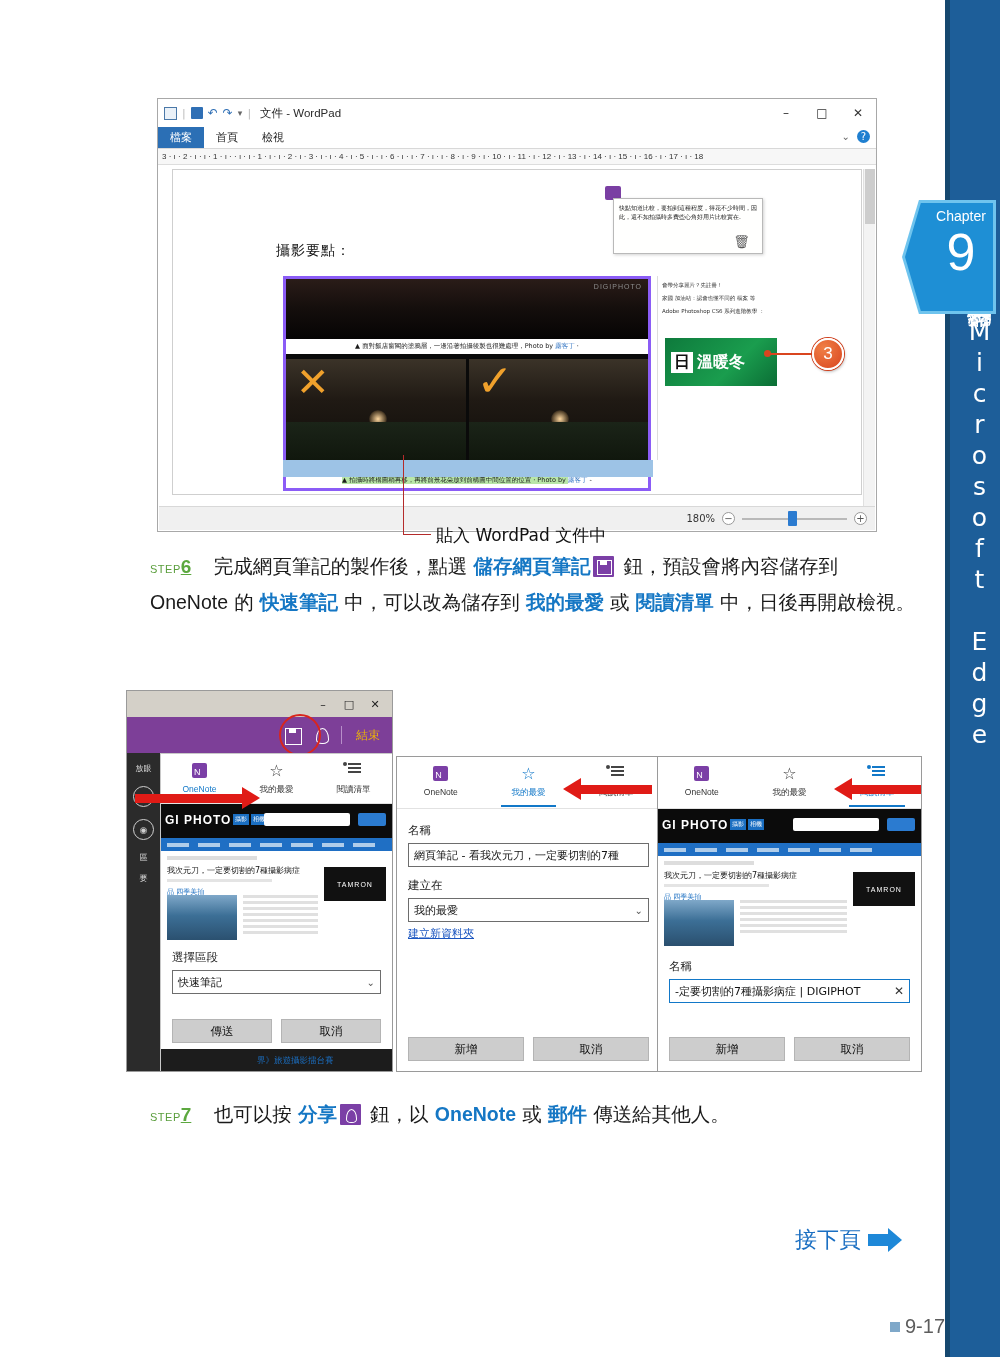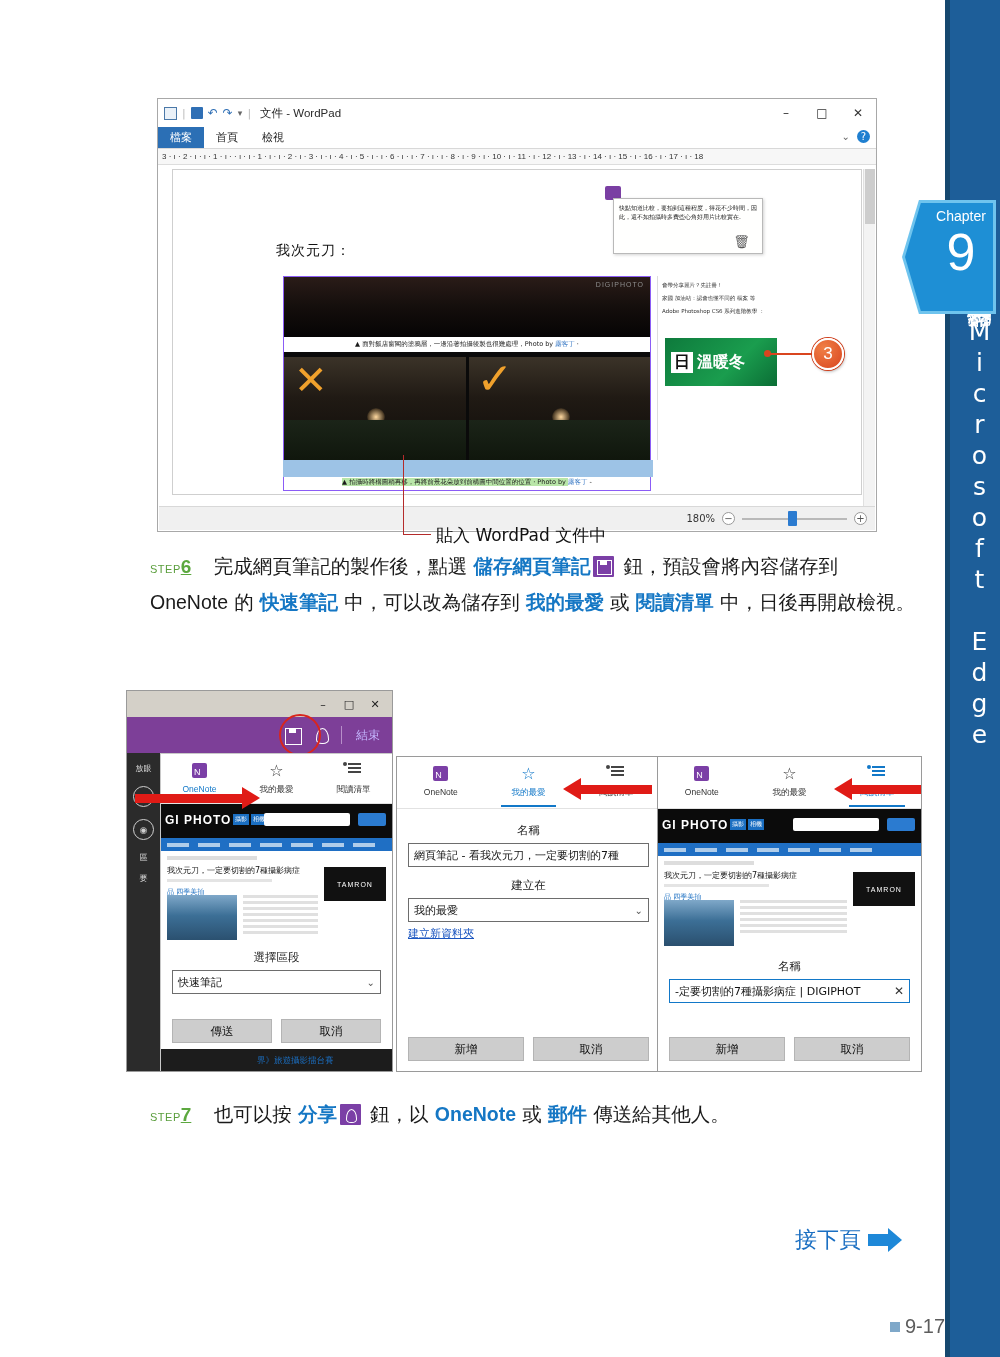--- a/index.html
+++ b/index.html
@@ -99,21 +99,21 @@
   .wp-page{
     position:absolute; left:14px; top:70px; right:14px; bottom:36px;
     background:#ffffff; border:1px solid #cfcfcf; overflow:hidden;
   }
   .wp-doc-head{
     position:absolute; left:103px; top:72px; font-size:14px; color:#111;
     letter-spacing:1px;
   }
   .wp-note-frame{
     position:absolute; left:110px; top:106px; width:368px; height:215px;
-    border:1px solid #8b5cf6; background:#0a0a0a;
+    border:3px solid #8b5cf6; background:#0a0a0a;
   }
   .wp-sky{
     position:absolute; left:0; top:0; width:100%; height:60px;
     background:linear-gradient(180deg,#2a1c18 0%,#140e0c 50%,#050404 100%);
   }
   .wp-sky .watermark{
     position:absolute; right:6px; top:4px; font-size:7px; color:#8d8d8d;
     letter-spacing:1px; font-family:"Liberation Sans",sans-serif;
   }
   .wp-caption{
@@ -256,21 +256,21 @@
     height:36px; background:#7d3f98; position:relative; display:flex;
     align-items:center; justify-content:flex-end; padding-right:8px; gap:10px;
   }
   .ic-save, .ic-share{ width:19px;height:19px;position:relative; }
   .ic-save::before{ content:""; position:absolute; left:2px; top:2px; width:15px;height:15px;
     border:1.6px solid #fff; }
   .ic-save::after{ content:""; position:absolute; left:6px; top:2px; width:7px;height:5px;background:#fff; }
   .ic-share::before{ content:""; position:absolute; left:4px; top:2px; width:11px;height:14px;
     border:1.6px solid #fff; border-radius:55% 55% 50% 50% / 75% 75% 30% 30%; }
   .edge-divider{ width:1px; height:18px; background:#b78fc9; }
-  .edge-endbtn{ color:#c4b5fd; font-size:12px; padding:0 4px; }
+  .edge-endbtn{ color:#eab308; font-size:12px; padding:0 4px; }
   .save-circle{
     position:absolute; left:152px; top:-3px; width:42px; height:42px;
     border:2.5px solid #d9251d; border-radius:50%;
   }
 
   .edge-flyout{
     position:absolute; left:33px; top:62px; right:0; bottom:0; background:#fff;
     border:1px solid #c8c8c8; border-right:none; border-bottom:none;
   }
   .flyout-tabs{
@@ -296,21 +296,21 @@
   .star-glyph{ color:#333; font-size:16px; }
   .readlist-glyph{ display:inline-block; width:17px; height:14px; position:relative; }
   .readlist-glyph i{ position:absolute; left:3px; height:2px; background:#444; display:block; }
   .readlist-glyph .l1{ top:1px; width:13px; }
   .readlist-glyph .l2{ top:5px; width:13px; }
   .readlist-glyph .l3{ top:9px; width:13px; }
   .readlist-glyph .dot{ position:absolute;left:-2px;top:0px;width:4px;height:4px;border-radius:50%;background:#444; }
   .ftab.blue .glyph i, .ftab.blue .glyph .dot{ background:#1278c8; }
 
   .flyout-body{ padding:10px 11px 0 11px; position:relative; }
-  .fld-label{ font-size:11.5px; color:#1b1b1b; margin-bottom:5px;text-align:center; }
+  .fld-label{ font-size:11.5px; color:#1b1b1b; margin-bottom:5px; }
   .fld-input{
     height:24px; border:1px solid #6d6d6d; background:#fff; font-size:11px;
     display:flex; align-items:center; padding:8px 5px; color:#111; white-space:nowrap; overflow:hidden;
   }
   .fld-input.focus{ border:1.6px solid #1278c8; }
   .fld-input .clearx{ margin-left:auto; color:#333; font-size:12px; }
   .fld-select{
     height:24px; border:1px solid #6d6d6d; background:#fff; font-size:11px;
     display:flex; align-items:center; padding:0 5px; color:#111;
   }
@@ -434,21 +434,21 @@
     <div class="wp-tab">檢視</div>
     <div class="wp-help">
       <span>⌄</span>
       <span class="qmark">?</span>
     </div>
   </div>
 
   <div class="wp-ruler">3 · ı · 2 · ı · ı · 1 · ı ·  · ı · ı · 1 · ı · ı · 2 · ı · 3 · ı · ı · 4 · ı · 5 · ı · ı · 6 · ı · ı · 7 · ı · ı · 8 · ı · 9 · ı · 10 · ı · 11 · ı · 12 · ı · 13 · ı · 14 · ı · 15 · ı · 16 · ı · 17 · ı · 18</div>
 
   <div class="wp-page">
-    <div class="wp-doc-head">我次元刀：</div>
+    <div class="wp-doc-head">攝影要點：</div>
 
     <div class="wp-note-frame">
       <div class="wp-sky">
         <div class="watermark">DIGIPHOTO</div>
       </div>
       <div class="wp-caption c1">
         <span>▲ 面對飯店窗閣的塗鴉層，一邊沿著拍攝後製也很難處理，Photo by </span><span class="lnk">露客丁</span><span> ·</span>
       </div>
       <div class="wp-photos">
         <div class="wp-photo">

